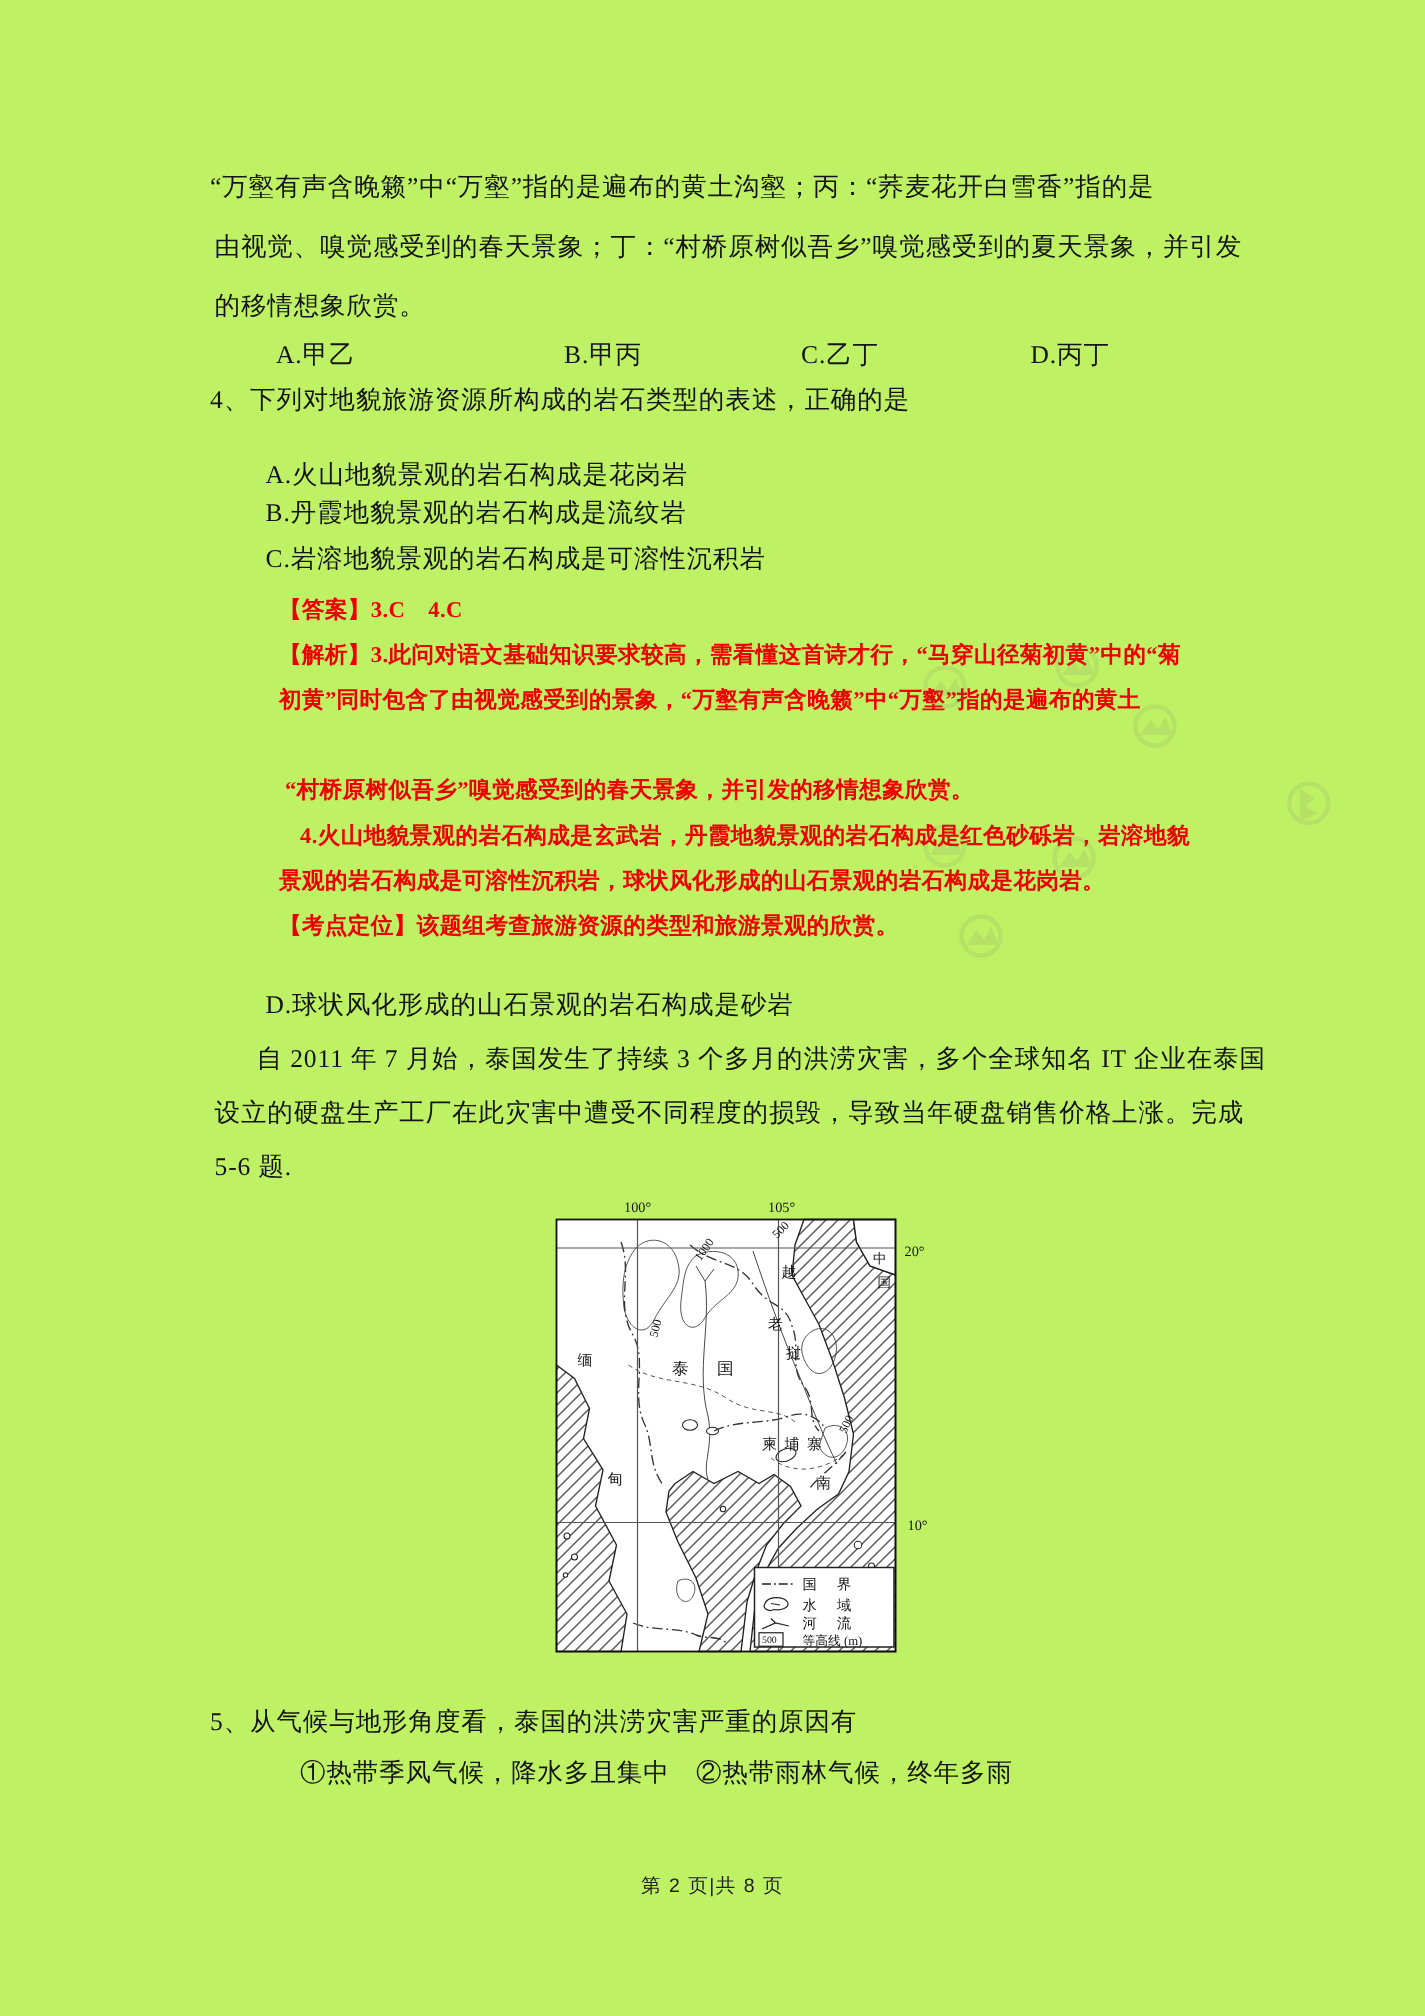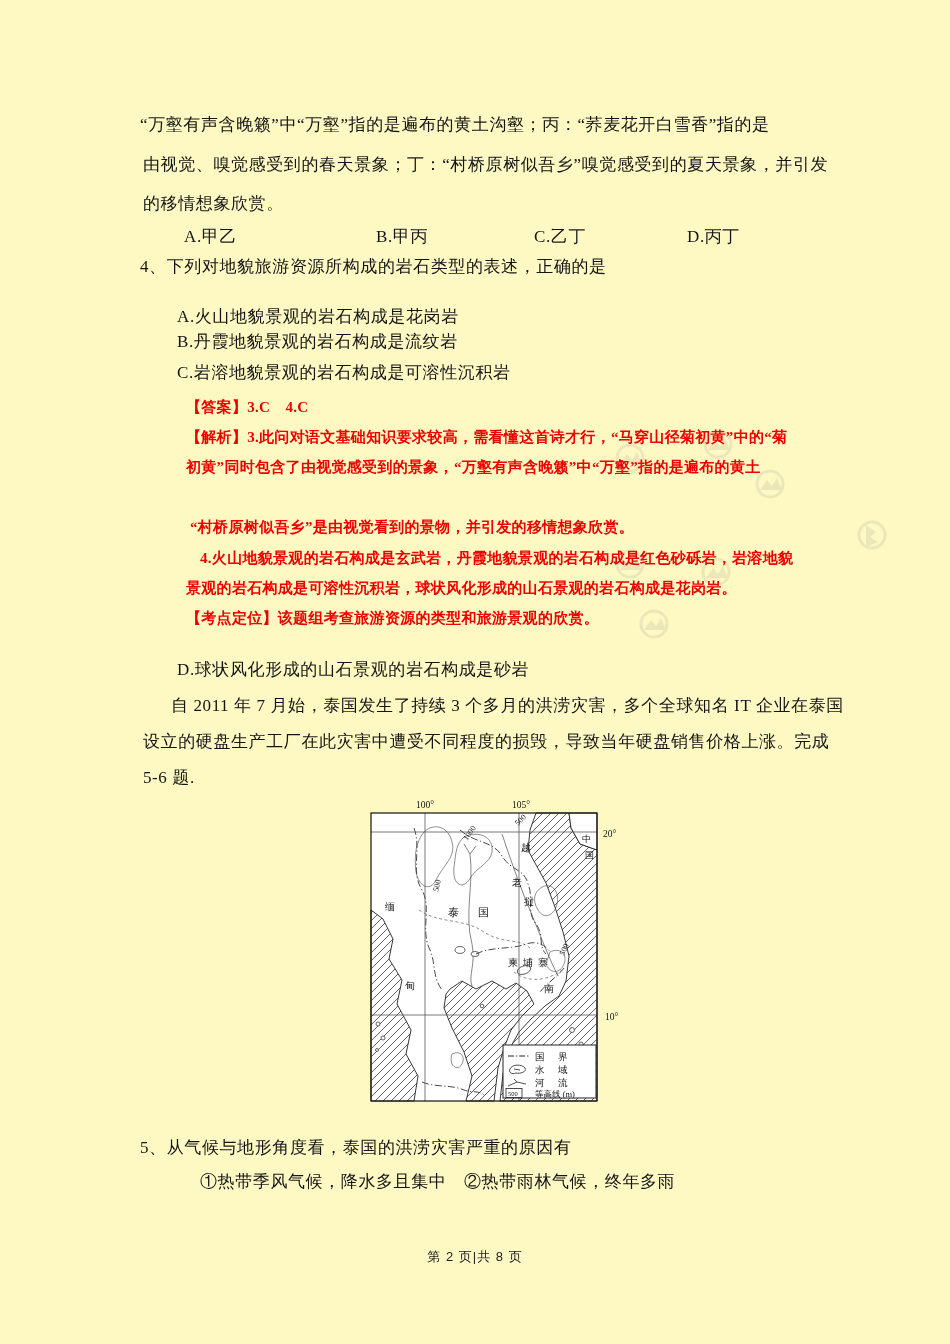--- a/index.html
+++ b/index.html
@@ -1,17 +1,17 @@
 <!DOCTYPE html>
 <html><head>
 <meta charset="utf-8">
 <style>
   html,body{margin:0;padding:0;background:#888;}
   .page{
-    position:relative; width:950px; height:1344px; background:#fef9c3;
+    position:relative; width:950px; height:1344px; background:#bef264;
     margin:0 auto; overflow:hidden;
     font-family:"Liberation Serif","DejaVu Serif",serif; color:#111;
   }
   .line{
     position:absolute; white-space:nowrap;
     font-size:17px; line-height:22px; letter-spacing:0.6px; color:#141414;
   }
   .red{
     color:#ee0000; font-weight:bold; font-size:15px; letter-spacing:0.3px;
   }
@@ -39,21 +39,21 @@
   <div class="line" style="left:687px;top:226px;">D.丙丁</div>
 
   <div class="line" style="left:140px;top:256px;">4、下列对地貌旅游资源所构成的岩石类型的表述，正确的是</div>
   <div class="line" style="left:177px;top:306px;">A.火山地貌景观的岩石构成是花岗岩</div>
   <div class="line" style="left:177px;top:362px;">C.岩溶地貌景观的岩石构成是可溶性沉积岩</div>
   <div class="line" style="left:177px;top:331px;">B.丹霞地貌景观的岩石构成是流纹岩</div>
 
   <div class="line red" style="left:186px;top:396px;">【答案】3.C　4.C</div>
   <div class="line red" style="left:186px;top:426px;">【解析】3.此问对语文基础知识要求较高，需看懂这首诗才行，“马穿山径菊初黄”中的“菊</div>
   <div class="line red" style="left:186px;top:456px;">初黄”同时包含了由视觉感受到的景象，“万壑有声含晚籁”中“万壑”指的是遍布的黄土</div>
-  <div class="line red" style="left:190px;top:516px;">“村桥原树似吾乡”是由视觉看到的景物，并引发的移情想象欣赏。</div>
+  <div class="line red" style="left:190px;top:516px;">“村桥原树似吾乡”嗅觉感受到的春天景象，并引发的移情想象欣赏。</div>
   <div class="line red" style="left:200px;top:547px;">4.火山地貌景观的岩石构成是玄武岩，丹霞地貌景观的岩石构成是红色砂砾岩，岩溶地貌</div>
   <div class="line red" style="left:186px;top:577px;">景观的岩石构成是可溶性沉积岩，球状风化形成的山石景观的岩石构成是花岗岩。</div>
   <div class="line red" style="left:186px;top:607px;">【考点定位】该题组考查旅游资源的类型和旅游景观的欣赏。</div>
 
   <div class="stamp" style="left:612px;top:440px;">
     <svg width="36" height="36">
         <circle cx="18" cy="18" r="13" fill="none" stroke="#777" stroke-width="3"></circle>
         <path d="M8,24 L15,14 L20,20 L25,12 L30,24 Z" fill="#777"></path>
       </svg>
   </div>

